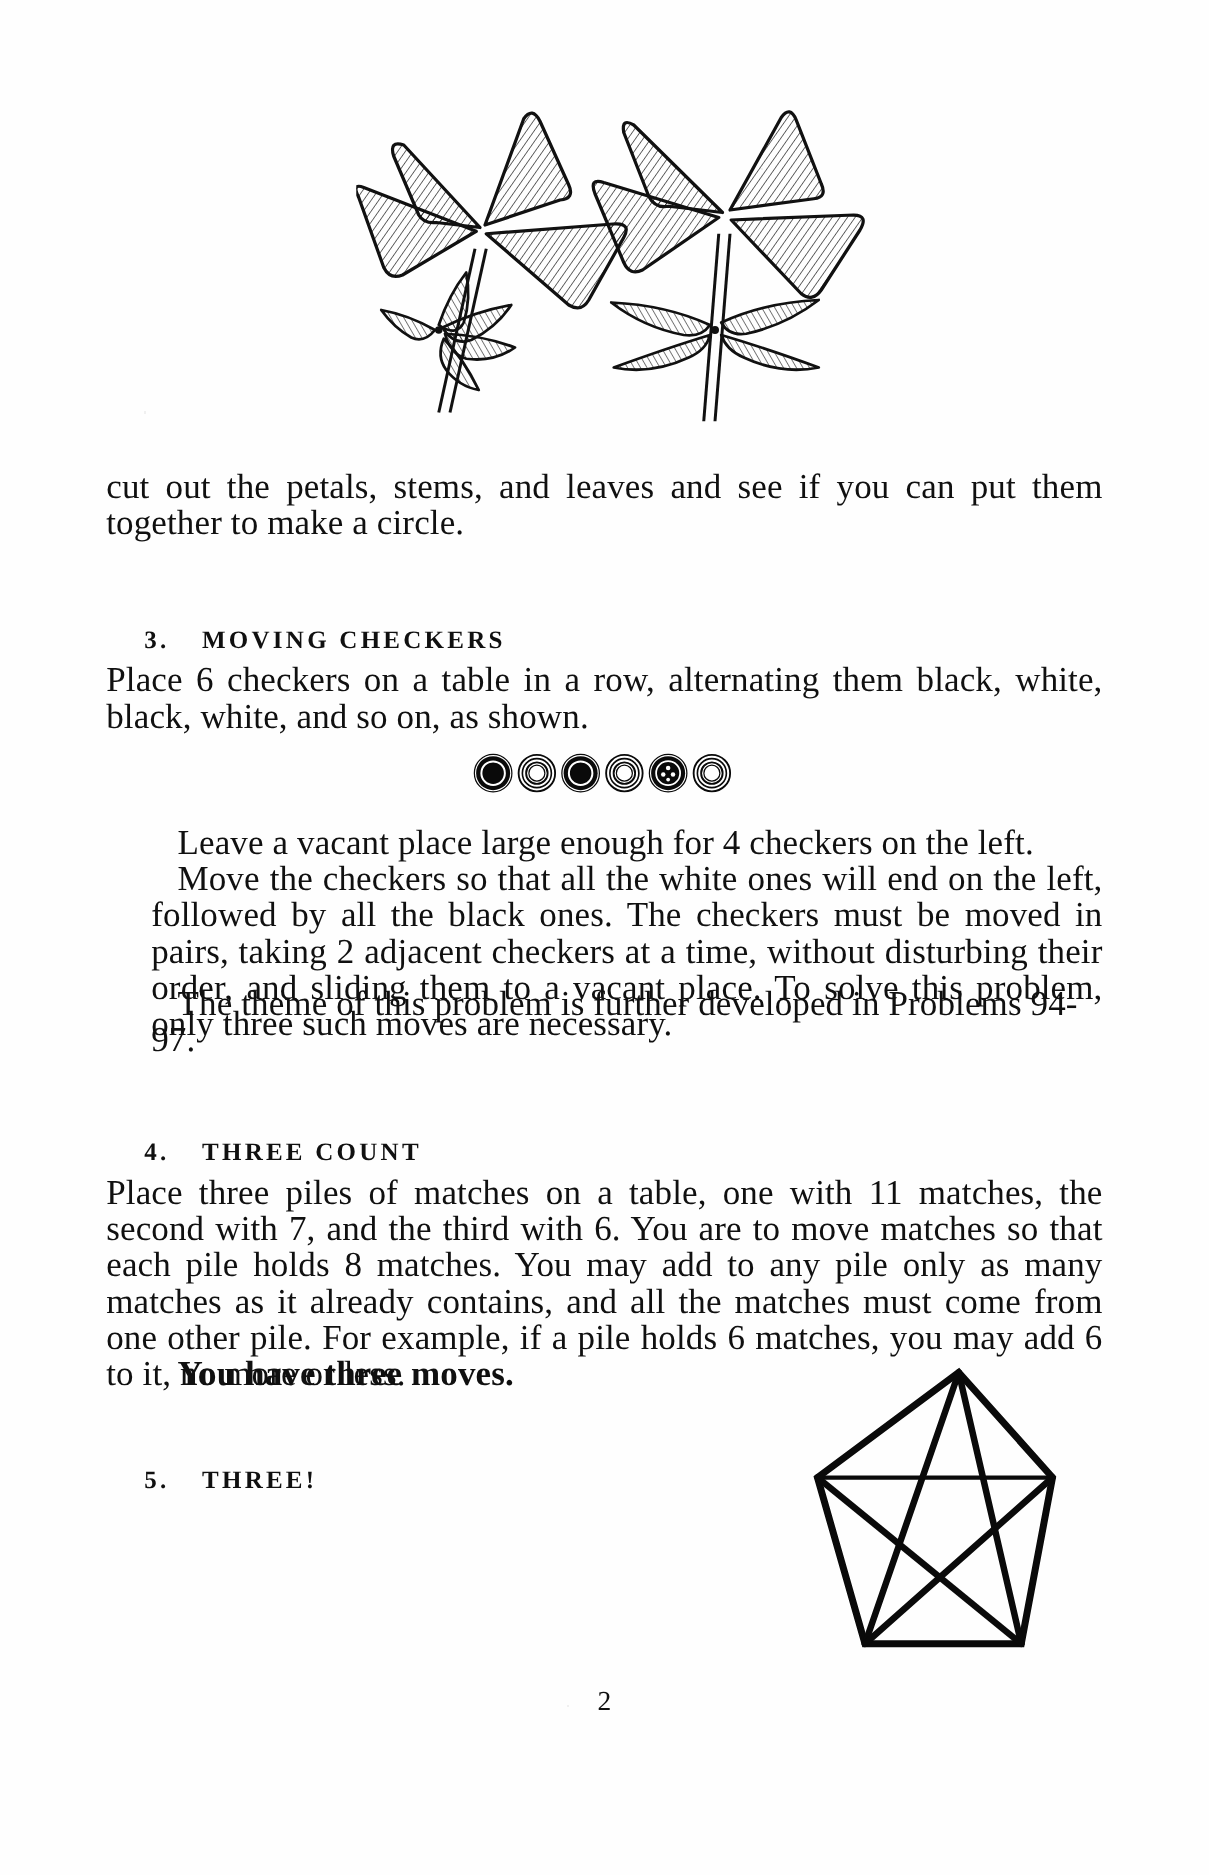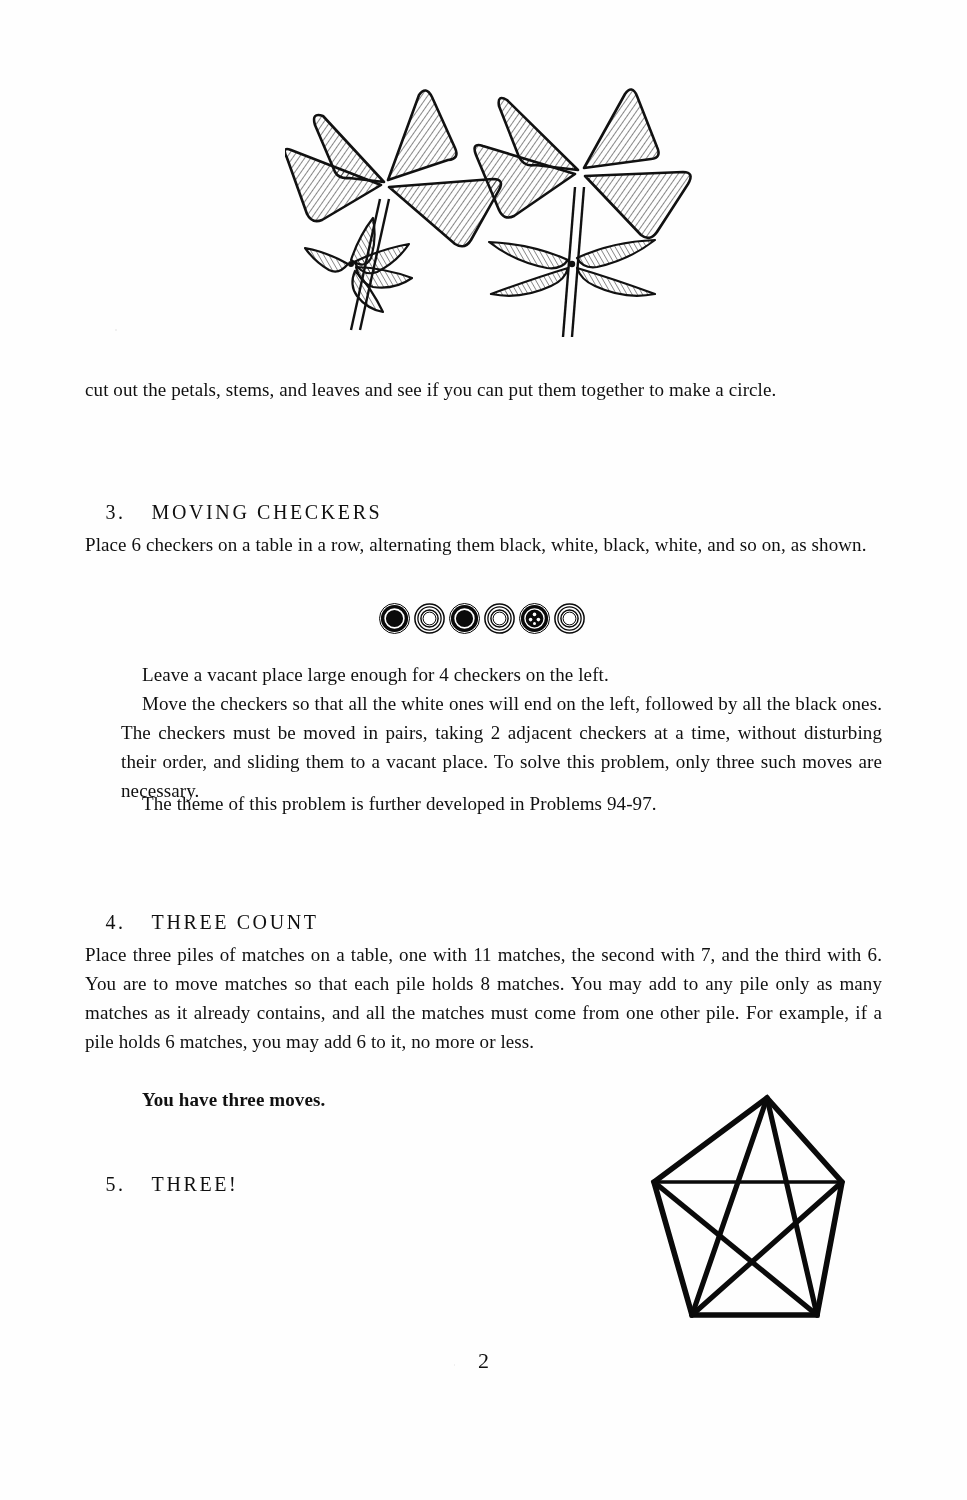--- a/index.html
+++ b/index.html
@@ -29,33 +29,33 @@
     width: 410px;
     height: 285px;
   }
   .flowers-figure svg { display: block; width: 100%; height: 100%; }
 
   
   .para {
     position: absolute;
     left: 85px;
     width: 797px;
-    font-size: 19px;
+    font-size: 28px;
     line-height: 29px;
     text-align: justify;
     text-justify: inter-word;
     letter-spacing: .1px;
   }
   .para .indent { display: block; text-indent: 21px; margin-left: 36px; }
 
   .section-heading {
     position: absolute;
-    left: 75px;
+    left: 85px;
     font-size: 20px;
-    font-weight: normal;
+    font-weight: bold;
     letter-spacing: 2.6px;
     white-space: pre;
   }
   .section-heading .gap { display: inline-block; width: 26px; }
 
   
   .checkers-row {
     position: absolute;
     left: 378px;
     top: 602px;

